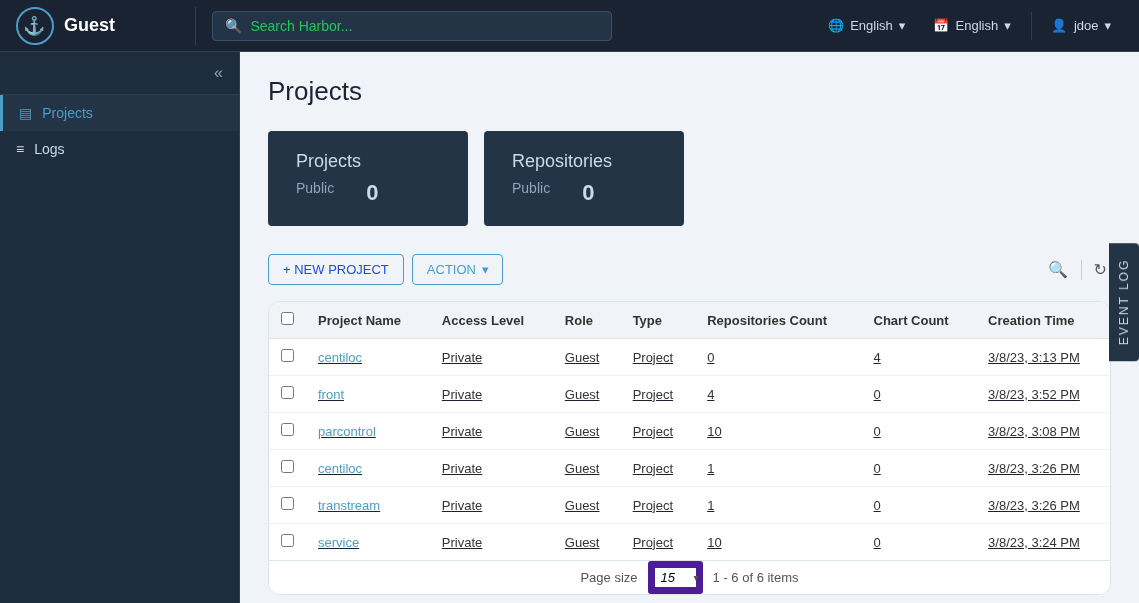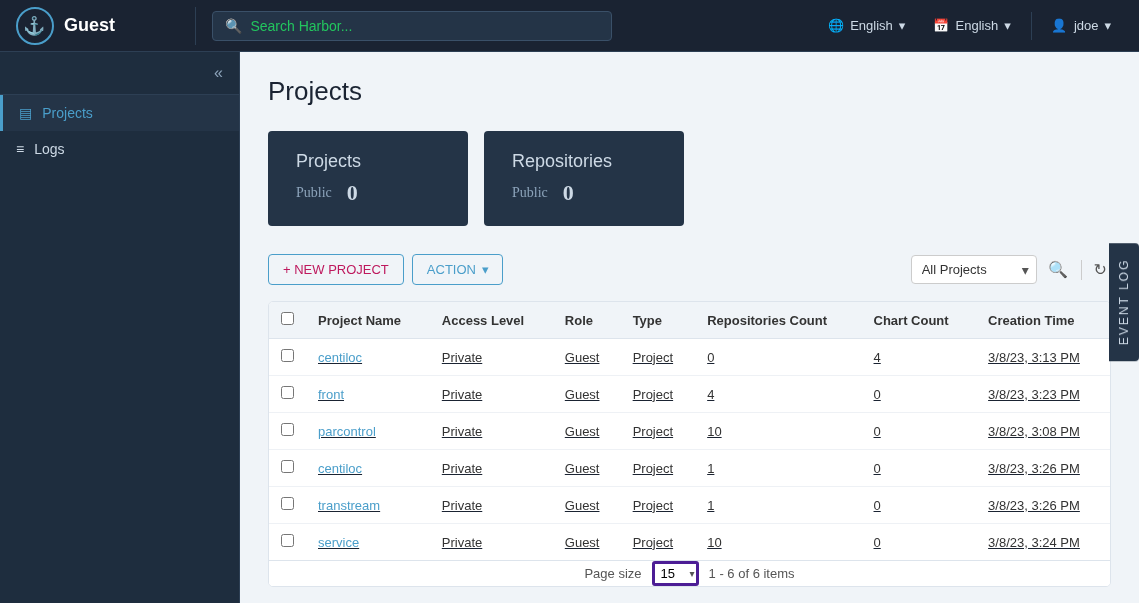--- a/index.html
+++ b/index.html
@@ -29,48 +29,48 @@
     .sidebar-icon { font-size: 14px; }
 
     
     .main { flex: 1; background: #f0f4f8; color: #1a2332; overflow: auto; padding: 24px 28px; }
     .page-title { font-size: 26px; font-weight: 400; color: #1a2332; margin-bottom: 24px; }
 
     
     .stats-row { display: flex; gap: 16px; margin-bottom: 28px; }
     .stat-card { background: #243447; color: #cdd9e5; border-radius: 4px; padding: 20px 28px; min-width: 200px; }
     .stat-card-title { font-size: 18px; font-weight: 500; margin-bottom: 8px; color: #cdd9e5; }
-    .stat-card-row { display: flex; align-items: center; gap: 7px; font-size: 14px; color: #8ca3ba; font-family: Liberation Serif, serif; }
+    .stat-card-row { display: flex; align-items: flex-start; gap: 24px; font-size: 14px; color: #8ca3ba; }
     .stat-card-count { font-size: 22px; font-weight: bold; color: #cdd9e5; margin-left: 8px; }
 
     
     .toolbar { display: flex; align-items: center; margin-bottom: 16px; gap: 8px; }
-    .btn-new { display: flex; align-items: center; gap: 6px; background: transparent; border: 1px solid #4a9eca; color: #be185d; border-radius: 4px; padding: 7px 14px; cursor: pointer; font-size: 13px; font-weight: 500; }
+    .btn-new { display: flex; align-items: center; gap: 6px; background: transparent; border: 1px solid #4a9eca; color: #1d4ed8; border-radius: 4px; padding: 7px 14px; cursor: pointer; font-size: 13px; font-weight: 500; }
     .btn-action { display: flex; align-items: center; gap: 6px; background: transparent; border: 1px solid #4a9eca; color: #4a9eca; border-radius: 4px; padding: 7px 14px; cursor: pointer; font-size: 13px; }
     .toolbar-right { margin-left: auto; display: flex; align-items: center; gap: 8px; }
     .select-filter { background: white; border: 1px solid #ccc; border-radius: 4px; padding: 6px 28px 6px 10px; font-size: 13px; color: #333; cursor: pointer; appearance: none; -webkit-appearance: none; }
     .filter-wrap { position: relative; display: inline-flex; align-items: center; }
     .filter-wrap::after { content: '▾'; position: absolute; right: 8px; color: #555; pointer-events: none; }
     .icon-btn { background: transparent; border: none; cursor: pointer; color: #555; font-size: 16px; padding: 4px; }
 
     
-    .table-wrap { background: white; border-radius: 5px; border: 1px solid #dde4ec; overflow: hidden; }
+    .table-wrap { background: white; border-radius: 12px; border: 1px solid #dde4ec; overflow: hidden; }
     table { width: 100%; border-collapse: collapse; font-size: 13px; }
     thead tr { background: #f0f4f8; border-bottom: 1px solid #dde4ec; }
     thead th { text-align: left; padding: 10px 12px; color: #333; font-weight: 600; white-space: nowrap; }
     tbody tr { border-bottom: 1px solid #eef1f5; text-decoration: underline; }
     tbody tr:last-child { border-bottom: none; }
     tbody td { padding: 10px 12px; color: #333; }
     .link-cell { color: #4a9eca; cursor: pointer; text-decoration: none; }
     .checkbox-col { width: 36px; }
     input[type="checkbox"] { cursor: pointer; }
 
     
     .pagination { display: flex; align-items: center; justify-content: center; padding: 0 16px; background: white; border-top: 1px solid #dde4ec; font-size: 13px; color: #555; gap: 10px; }
-    .page-size-select { border: 3px solid #4c1d95; border-radius: 3px; padding: 2px 20px 2px 6px; font-size: 13px; appearance: none; cursor: pointer; background: white; }
+    .page-size-select { border: 7px solid #4c1d95; border-radius: 3px; padding: 2px 20px 2px 6px; font-size: 13px; appearance: none; cursor: pointer; background: white; font-style: italic; }
     .page-size-outer { position: relative; display: inline-flex; align-items: center; }
     .page-size-outer::after { content: '▾'; position: absolute; right: 4px; font-size: 10px; color: #555; pointer-events: none; }
 
     
     .event-log-tab {
       position: fixed; right: 0; top: 50%; transform: translateY(-50%);
       background: #243447; color: #cdd9e5; writing-mode: vertical-rl;
       text-orientation: mixed; transform: translateY(-50%) rotate(180deg);
       padding: 16px 8px; cursor: pointer; font-size: 12px; letter-spacing: 2px;
       border-radius: 4px 0 0 4px; z-index: 100;
@@ -144,27 +144,20 @@
       </div>
     </div>
 
     <div class="toolbar">
       <button class="btn-new">+ NEW PROJECT</button>
       <button class="btn-action">
         <span>ACTION</span>
         <span>▾</span>
       </button>
       <div class="toolbar-right">
-        <div class="filter-wrap">
-          <select class="select-filter">
-            <option>All Projects</option>
-            <option>My Projects</option>
-            <option>Public Projects</option>
-          </select>
-        </div>
         <button class="icon-btn">🔍</button>
         <div style="width:1px;height:20px;background:#ccc;"></div>
         <button class="icon-btn">↻</button>
       </div>
     </div>
 
     <div class="table-wrap">
       <table>
         <thead>
           <tr>
@@ -196,21 +189,21 @@
             <tr>
       <td class="checkbox-col">
         <input type="checkbox" style="">
       </td>
       <td><a class="link-cell">front</a></td>
       <td>Private</td>
       <td>Guest</td>
       <td>Project</td>
       <td>4</td>
       <td>0</td>
-      <td>3/8/23, 3:23 PM</td>
+      <td>3/8/23, 3:52 PM</td>
     </tr>
             <tr>
       <td class="checkbox-col">
         <input type="checkbox" style="">
       </td>
       <td><a class="link-cell">parcontrol</a></td>
       <td>Private</td>
       <td>Guest</td>
       <td>Project</td>
       <td>10</td>

